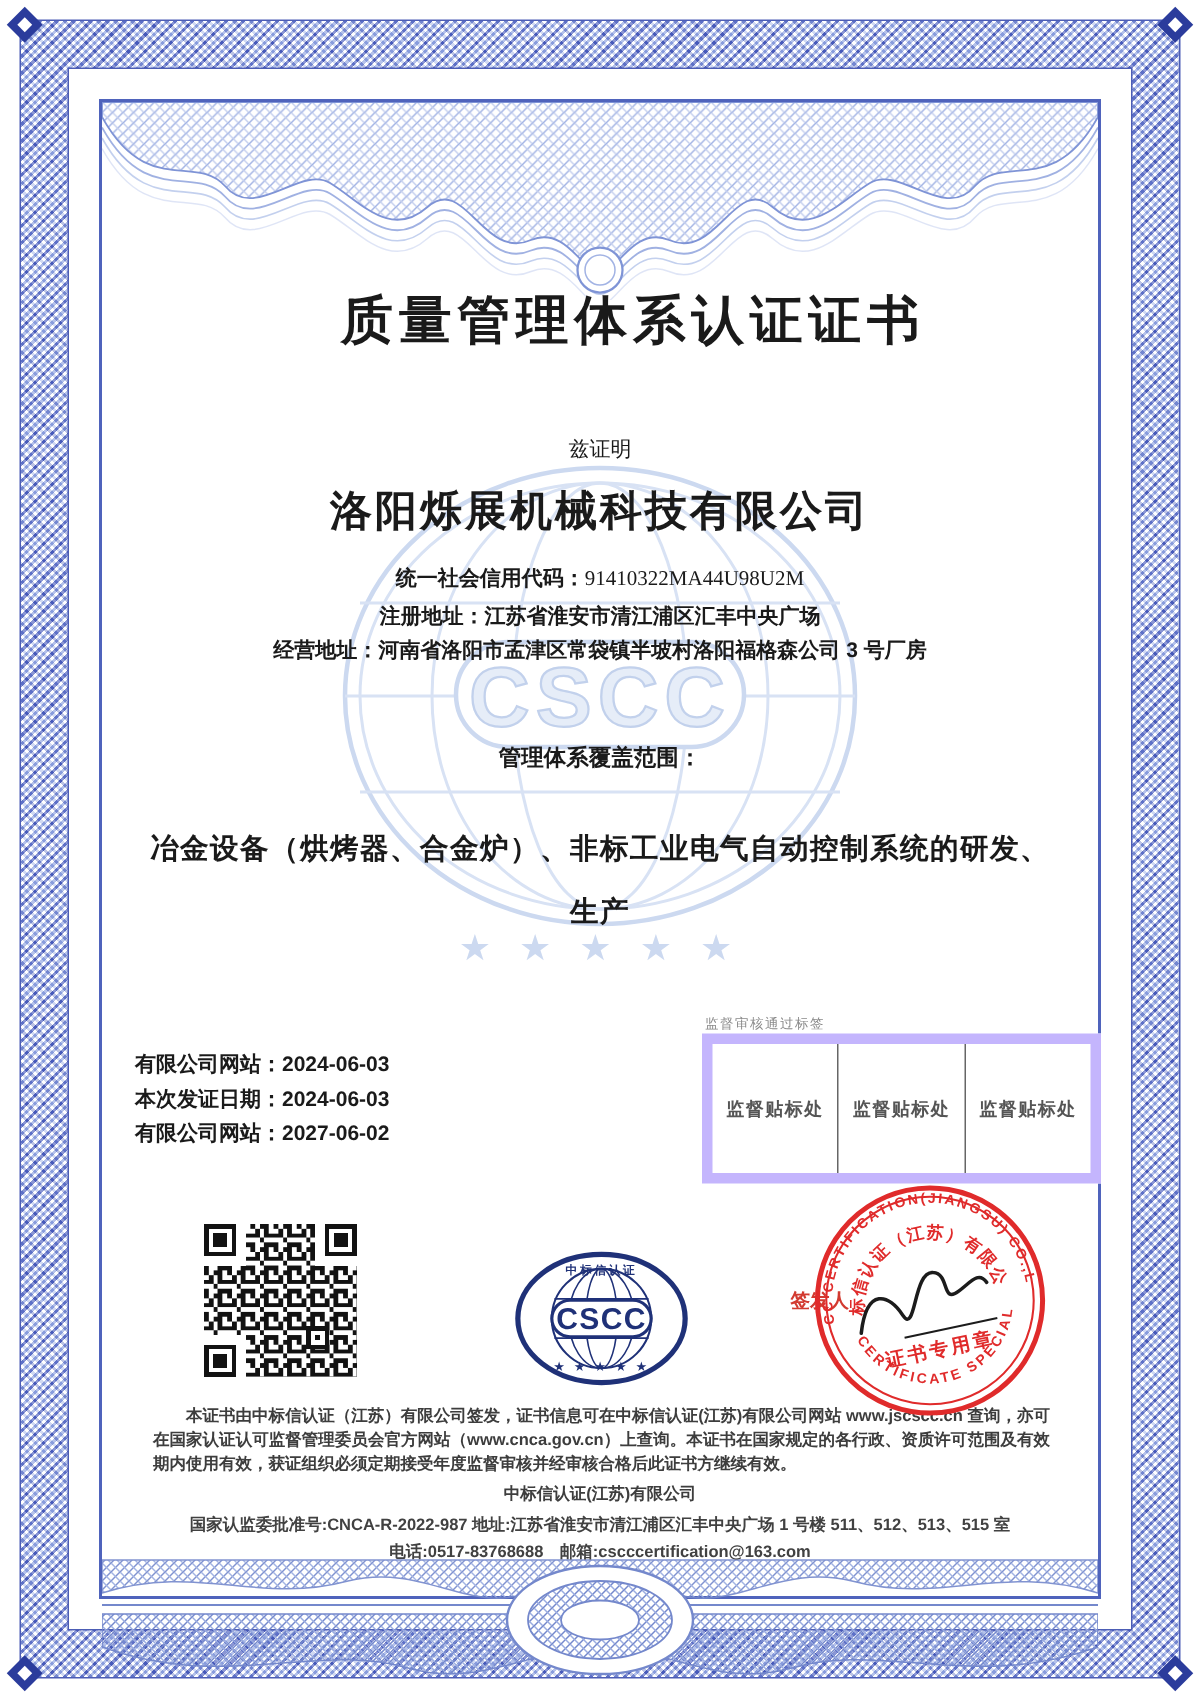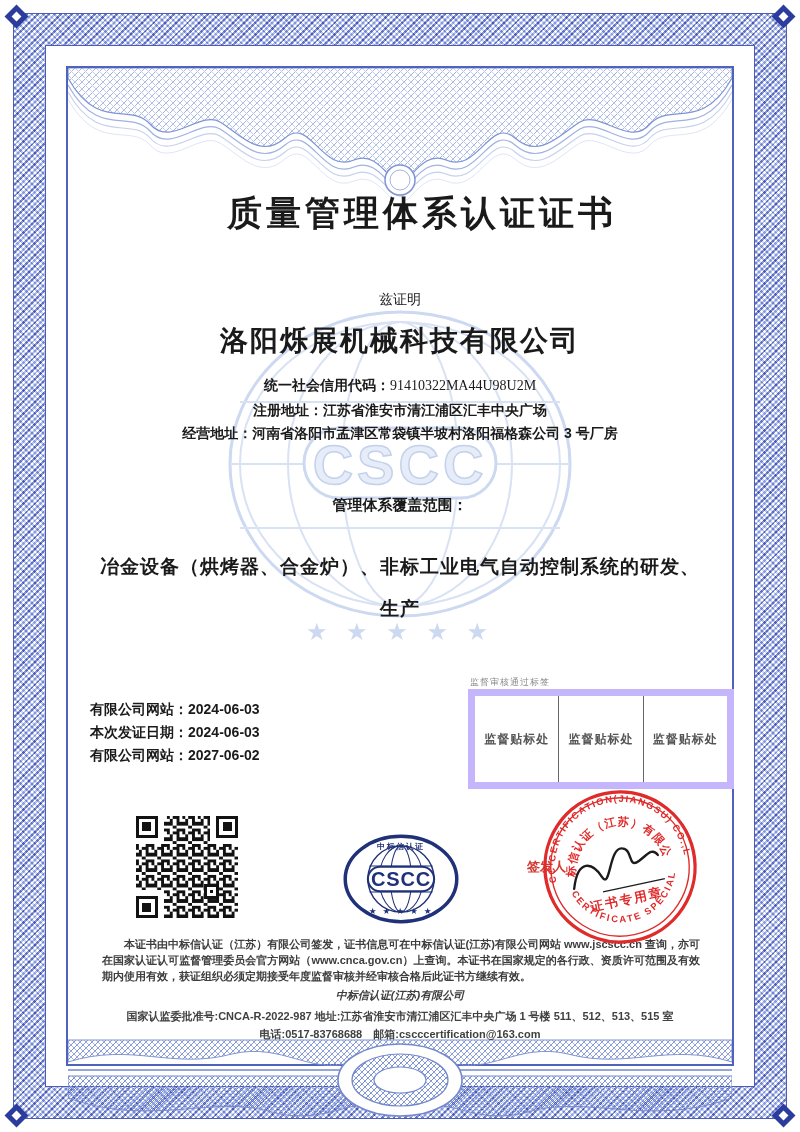--- a/index.html
+++ b/index.html
@@ -26,21 +26,21 @@
   .credit .val{font-family:"Liberation Serif","DejaVu Serif",serif;font-weight:400;}
   .addr1{top:402px;font-size:14px;font-weight:700;}
   .addr2{top:425px;font-size:14px;font-weight:700;}
   .system{top:474px;font-size:15px;font-weight:600;}
   .scopelabel{top:496px;font-size:15px;font-weight:600;}
   .scope{top:546px;font-size:19px;font-weight:700;line-height:42px;letter-spacing:1px;}
   .dates{top:698px;left:90px;font-size:14px;font-weight:700;line-height:23px;}
   .issuer{left:527px;top:858px;font-size:13px;font-weight:700;color:#d23a30;z-index:2;}
   .footer-para{top:936px;left:102px;right:100px;font-size:11px;font-weight:600;color:#3d3d3d;
                line-height:16px;text-align:justify;text-indent:2em;}
-  .footer-co{top:988px;font-size:11px;font-weight:600;color:#3d3d3d;font-style:italic;}
+  .footer-co{top:988px;font-size:11px;font-weight:600;color:#3d3d3d;}
   .footer-approve{top:1009px;font-size:11px;font-weight:600;color:#414141;}
   .footer-contact{top:1027px;font-size:11px;font-weight:600;color:#414141;}
   
   .sticker-label{left:470px;top:676px;font-size:9px;color:#8a8a8a;letter-spacing:1px;}
   .sticker-box{left:468px;top:689px;width:252px;height:86px;display:flex;background:#fff;
                border:7px solid #c4b5fd;}
   .sticker-cell{flex:1;border-right:1px solid #666;display:flex;align-items:center;justify-content:center;
                 font-size:12px;font-weight:700;color:#555;letter-spacing:1px;}
   .sticker-cell:last-child{border-right:none;}
   

